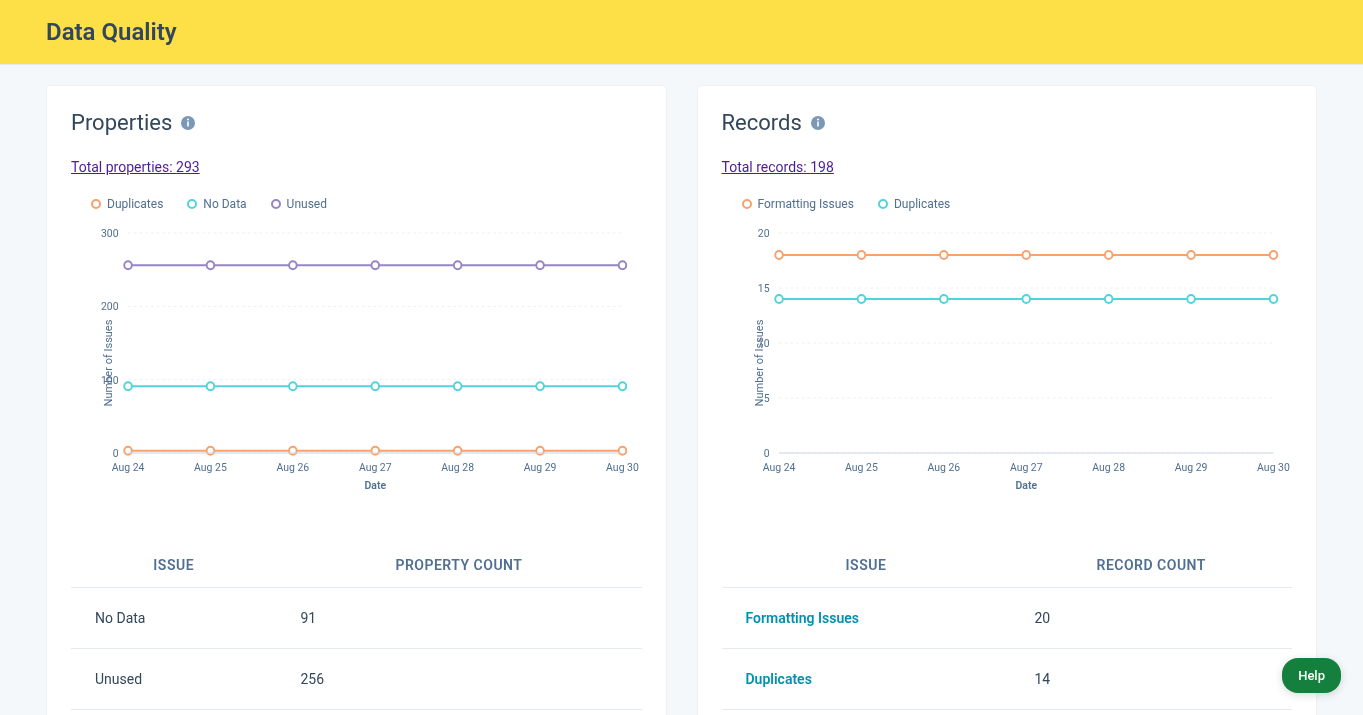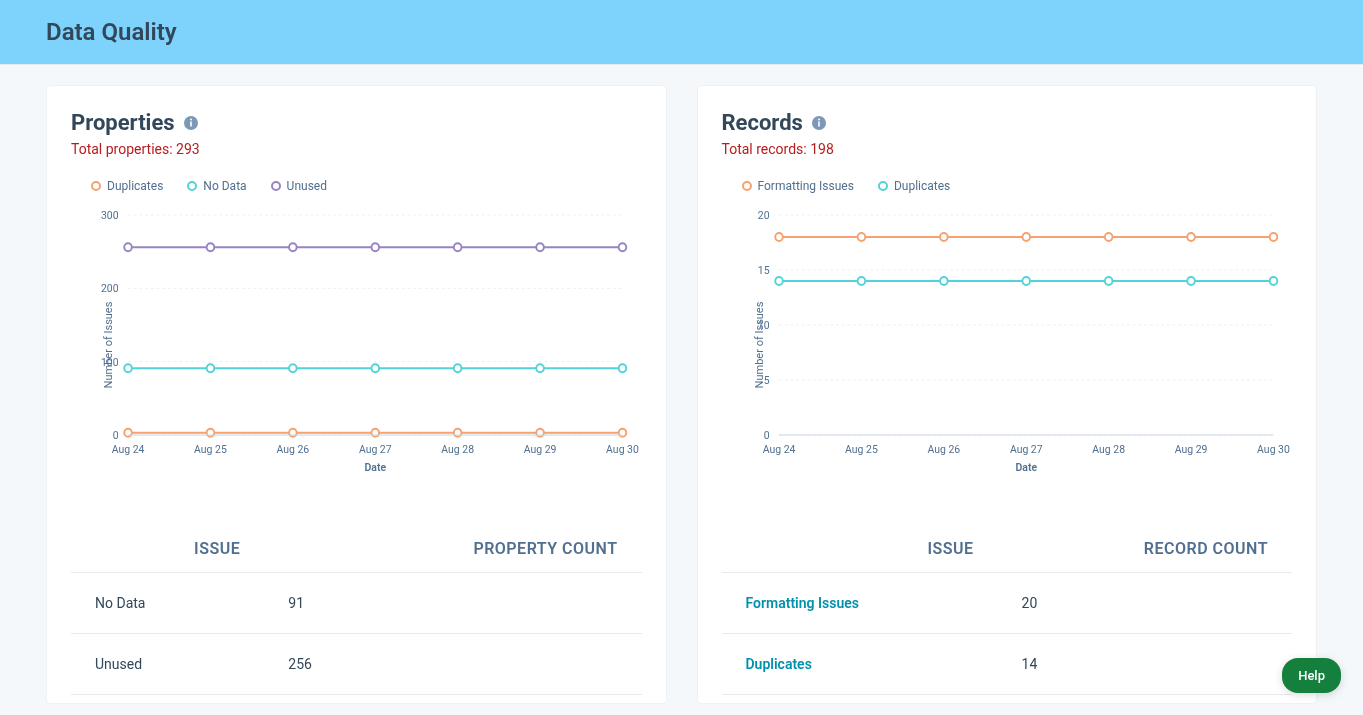--- a/index.html
+++ b/index.html
@@ -1,37 +1,37 @@
 <!DOCTYPE html>
 <html><head>
 <meta charset="utf-8">
 <style>
   * { box-sizing: border-box; }
   html, body { margin: 0; padding: 0; font-family: -apple-system, BlinkMacSystemFont, "Segoe UI", Roboto, Helvetica, Arial, sans-serif; background: #f5f8fa; color: #33475b; }
-  .header { background: #7dd3fc; border-bottom: 1px solid #e5eaef; padding: 18px 46px; }
+  .header { background: #fde047; border-bottom: 1px solid #e5eaef; padding: 18px 46px; }
   .header h1 { margin: 0; font-size: 24px; font-weight: 600; color: #33475b; }
   .content { display: flex; gap: 30px; padding: 20px 46px 40px 46px; align-items: flex-start; }
   .card { background: #fff; border: 1px solid #eef2f5; border-radius: 4px; flex: 1 1 0; padding: 24px 24px 8px 24px; min-width: 0; }
   .card-title-row { display: flex; align-items: center; gap: 8px; }
-  .card-title { font-size: 22px; font-weight: 700; color: #33475b; margin: 0; }
+  .card-title { font-size: 22px; font-weight: 400; color: #33475b; margin: 0; }
   .info-icon { width: 16px; height: 16px; color: #7c98b6; cursor: pointer; }
-  .subtitle { font-size: 14px; color: #b91c1c; margin-top: 6px; }
+  .subtitle { font-size: 14px; color: #4c1d95; margin-top: 24px; text-decoration: underline; }
   .legend { display: flex; gap: 24px; margin: 22px 0 12px 20px; align-items: center; }
   .legend-item { display: flex; align-items: center; gap: 6px; font-size: 12px; color: #516f90; cursor: pointer; }
   .legend-swatch { width: 10px; height: 10px; border: 2px solid; border-radius: 50%; background: #fff; }
   .chart-wrap { width: 100%; height: 280px; position: relative; }
   .chart-svg { width: 100%; height: 100%; display: block; }
   .axis-label { font-size: 11px; fill: #516f90; }
   .tick-label { font-size: 11px; fill: #516f90; }
   .grid-line { stroke: #eaf0f6; stroke-width: 1; stroke-dasharray: 3 3; }
   .axis-line { stroke: #cbd6e2; stroke-width: 1; }
   .series-line { stroke-width: 2; fill: none; }
   .series-point { fill: #fff; stroke-width: 2; }
   .table { width: 100%; border-collapse: collapse; margin-top: 40px; }
-  .table th { text-align: right; font-size: 16px; font-weight: 600; color: #516f90; letter-spacing: 0.5px; text-transform: uppercase; padding: 14px 24px; border-bottom: 1px solid #e5eaef; }
+  .table th { text-align: center; font-size: 14px; font-weight: 600; color: #516f90; letter-spacing: 0.5px; text-transform: uppercase; padding: 14px 24px; border-bottom: 1px solid #e5eaef; }
   .table td { padding: 22px 24px; font-size: 14px; color: #33475b; border-bottom: 1px solid #e5eaef; }
   .table td.link { color: #0091ae; font-weight: 600; cursor: pointer; }
   .help-btn { position: fixed; right: 22px; bottom: 22px; background: #15803d; color: #fff; border-radius: 16px; padding: 10px 16px; font-size: 13px; font-weight: 500; cursor: pointer; box-shadow: 0 2px 8px rgba(0,0,0,.15); }
   .ylabel-container { position: absolute; left: -6px; top: 50%; transform: translateY(-50%) rotate(-90deg); transform-origin: center; font-size: 11px; color: #516f90; white-space: nowrap; }
 </style>
 </head>
 <body>
 
 <div class="header">
   <h1>Data Quality</h1>

